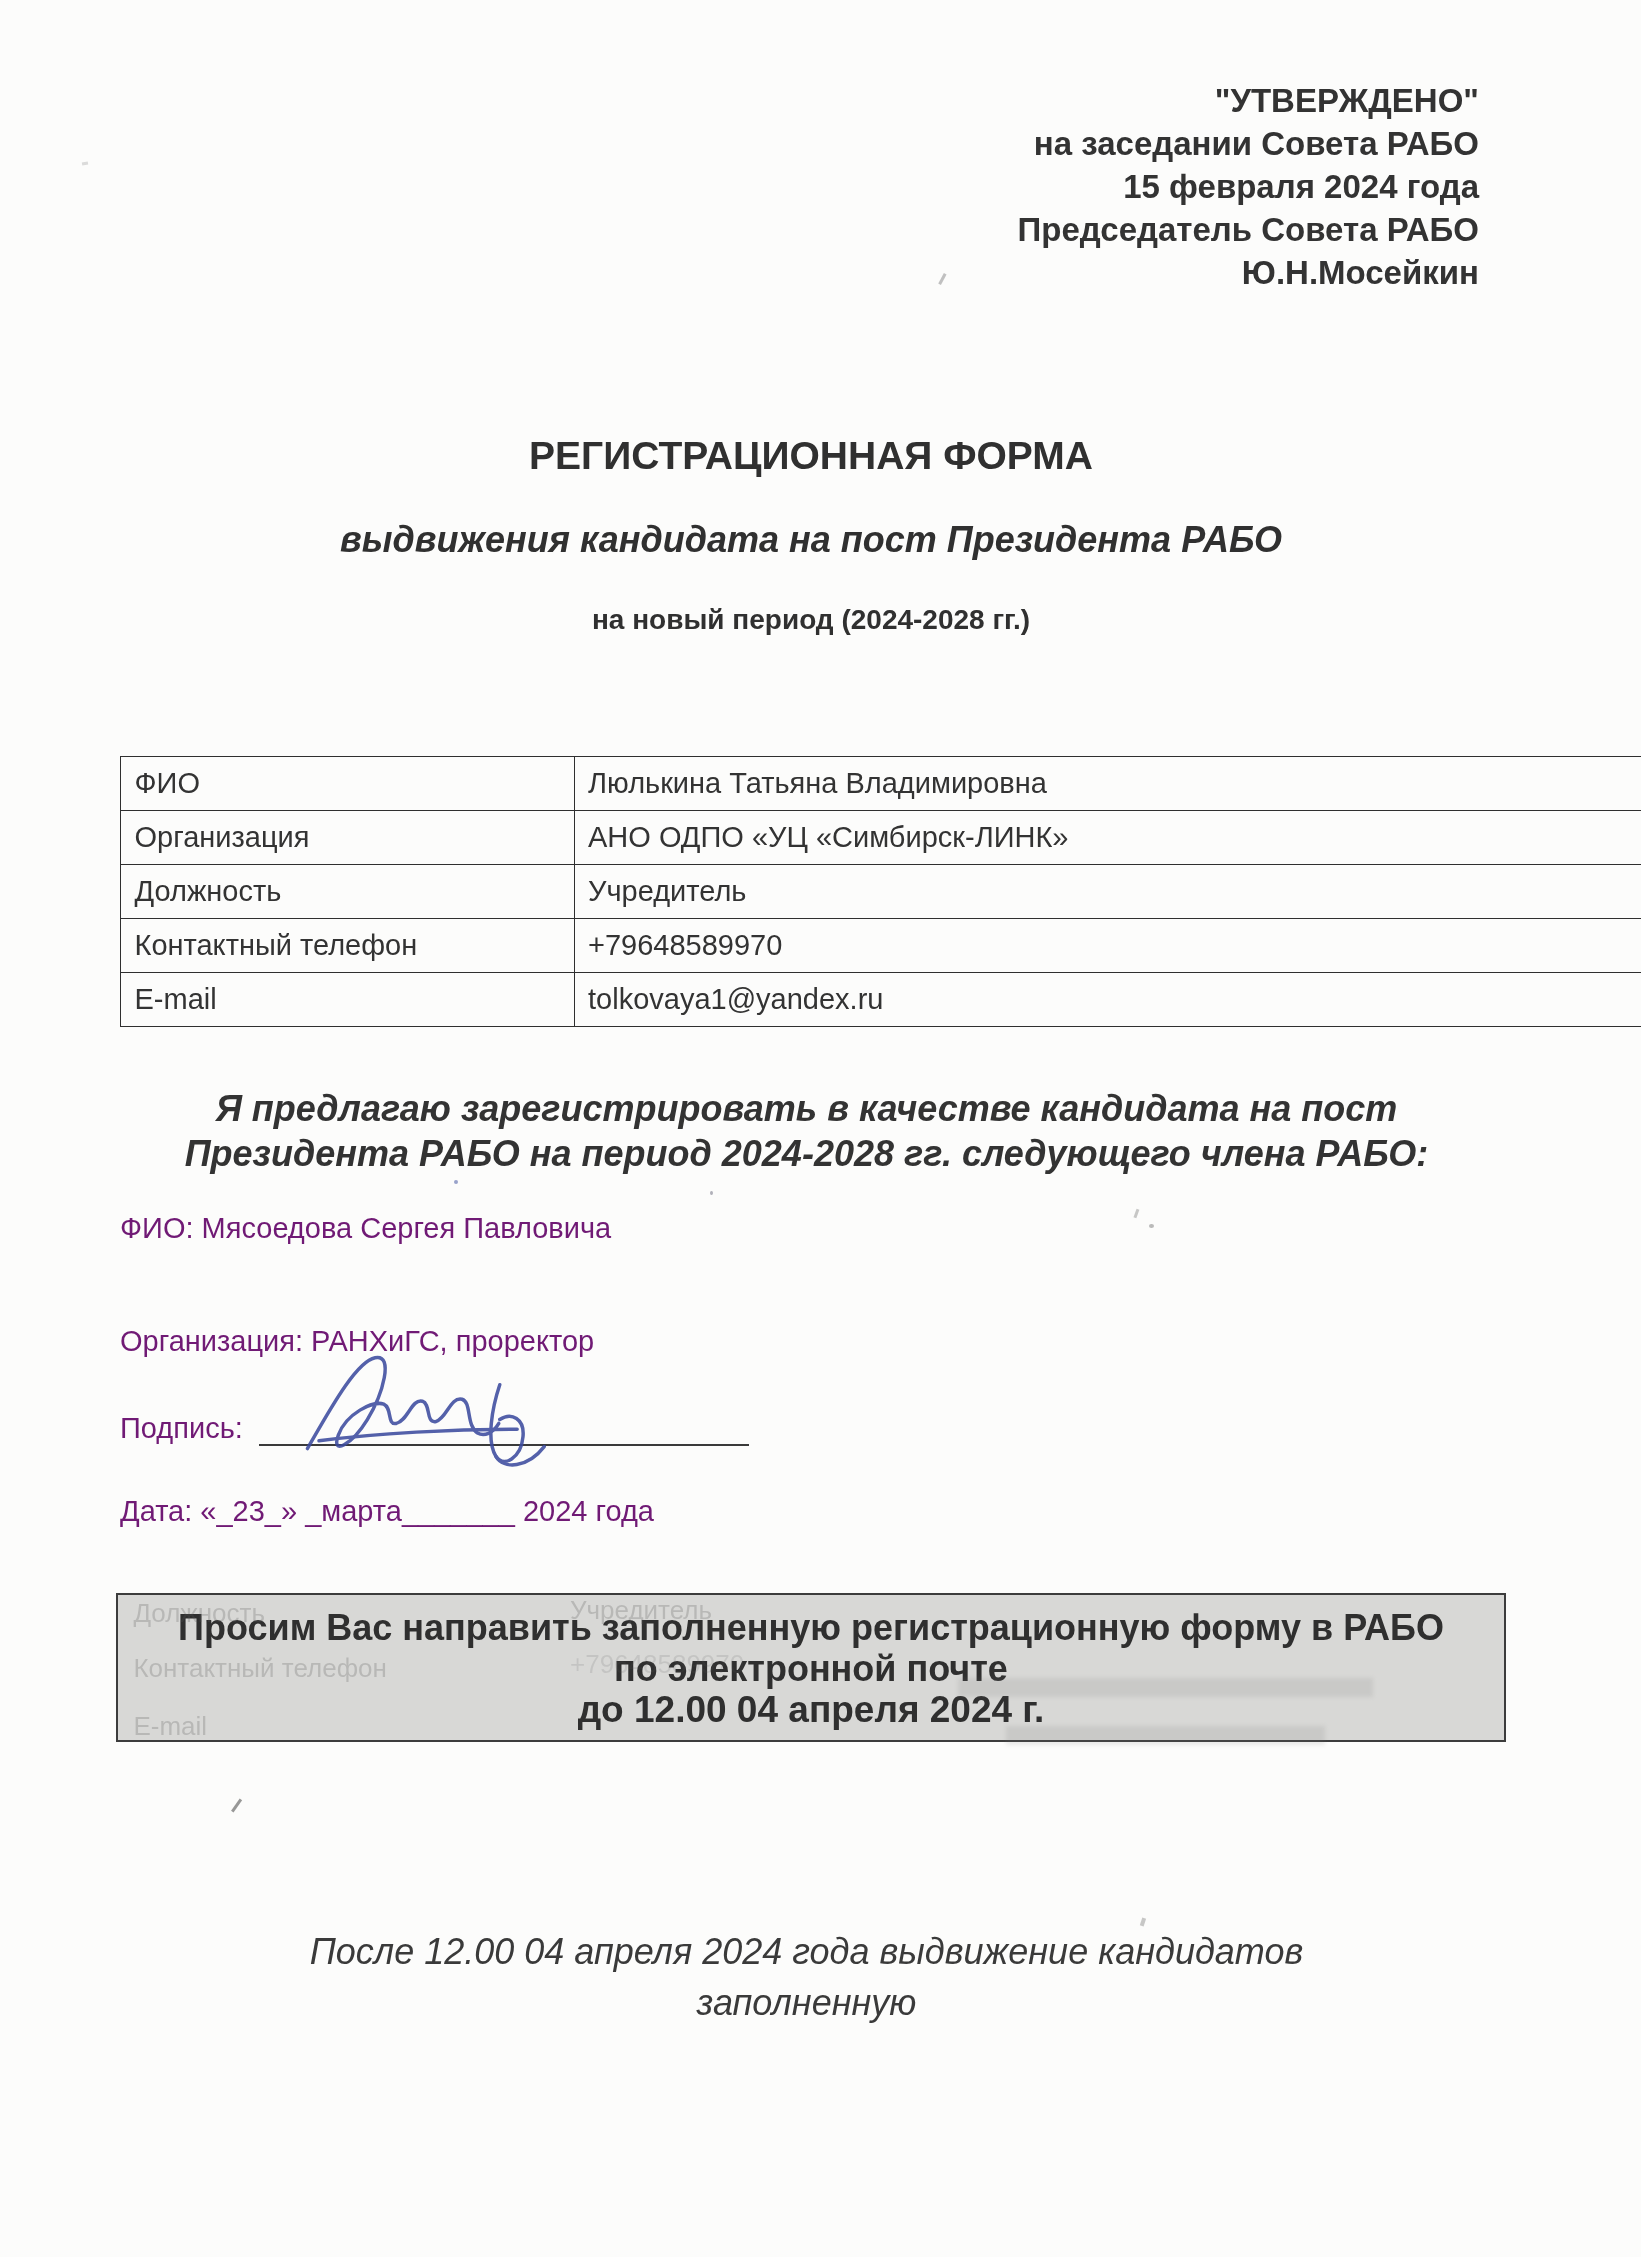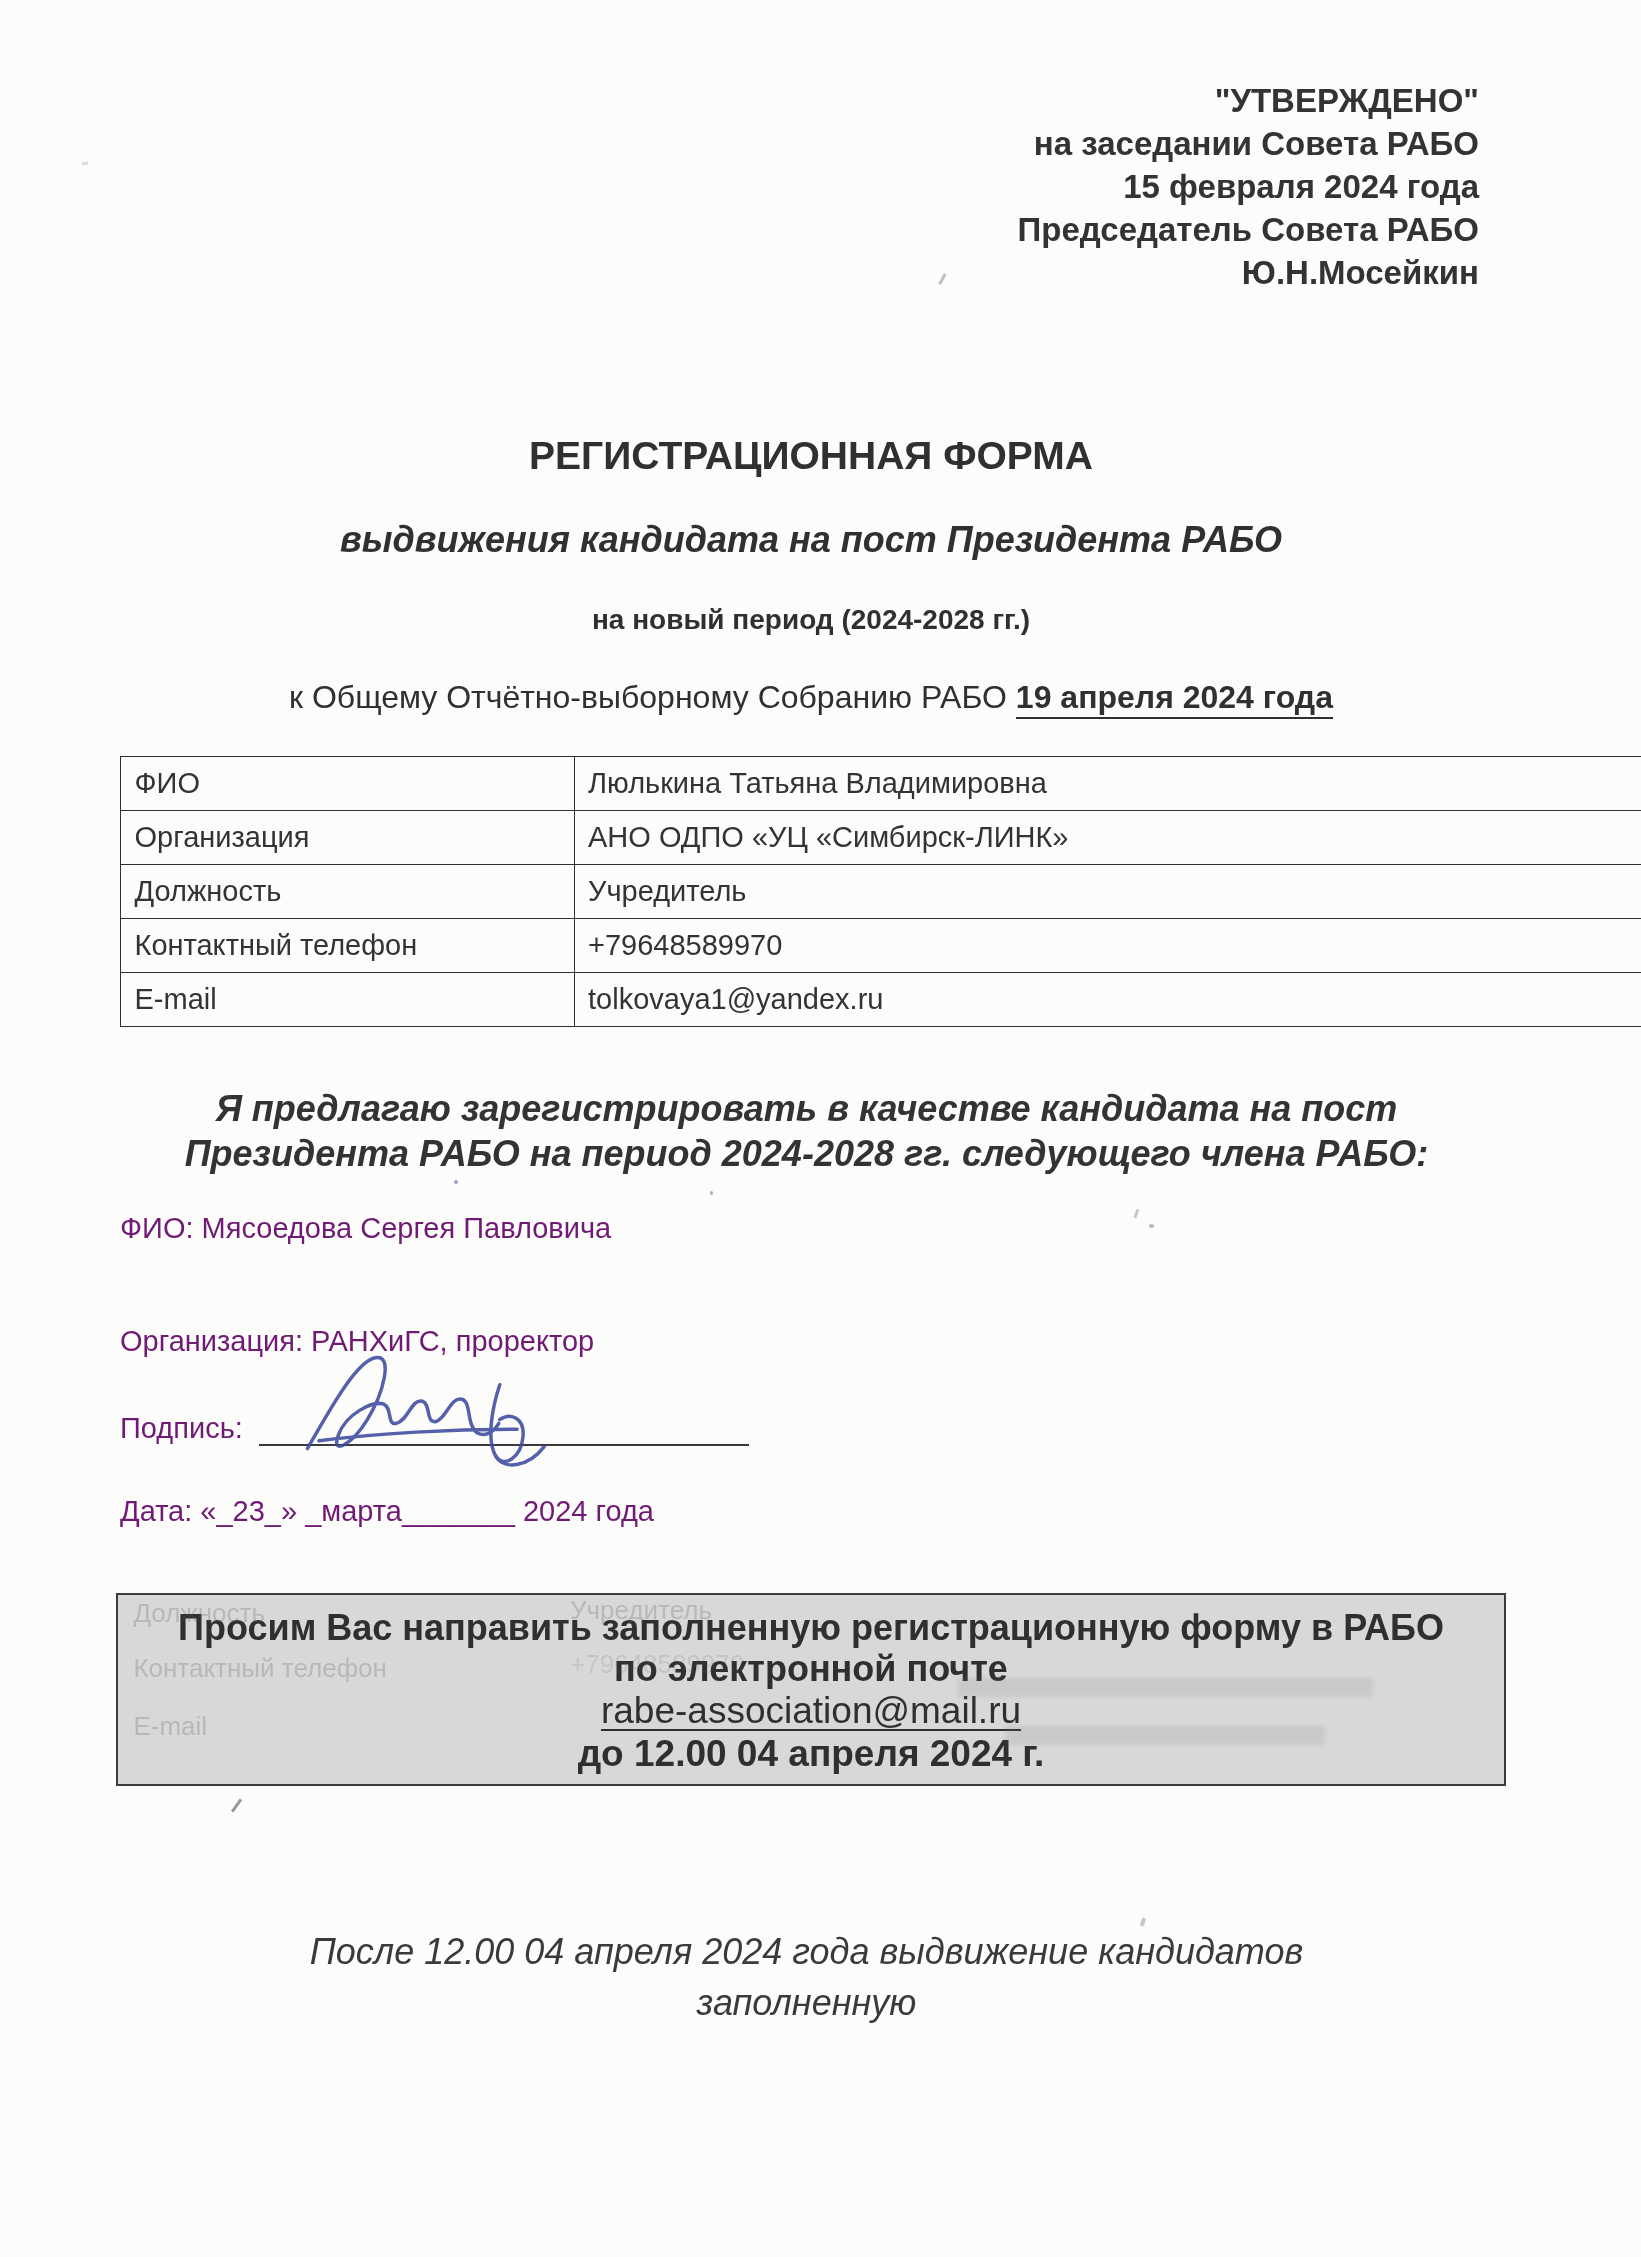--- a/index.html
+++ b/index.html
@@ -120,21 +120,20 @@
     <div>на заседании Совета РАБО</div>
     <div>15 февраля 2024 года</div>
     <div>Председатель Совета РАБО</div>
     <div>Ю.Н.Мосейкин</div>
   </div>
 
   <div class="title-block">
     <div class="title-line1">РЕГИСТРАЦИОННАЯ ФОРМА</div>
     <div class="title-line2">выдвижения кандидата на пост Президента РАБО</div>
     <div class="title-line3">на новый период (2024-2028 гг.)</div>
-    <div class="title-line4"><span>к Общему Отчётно-выборному Собранию РАБО </span><span class="date-underline">19 апреля 2024 года</span></div>
   </div>
 
   <table class="reg">
     <tbody>
       <tr>
         <td class="lbl">ФИО</td>
         <td>Люлькина Татьяна Владимировна</td>
       </tr>
       <tr>
         <td class="lbl">Организация</td>
@@ -182,21 +181,20 @@
     <div class="ghost" style="left:15.4px; top:2.9px;">Должность</div>
     <div class="ghost" style="left:452px; top:0px;">Учредитель</div>
     <div class="ghost" style="left:15.4px; top:58px;">Контактный телефон</div>
     <div class="ghost" style="left:452px; top:54px; opacity:0.15;">+79648589970</div>
     <div class="ghost" style="left:15.4px; top:116px;">E-mail</div>
     <div class="ghost-bar" style="left:840px; top:83px; width:415px; height:19.3px;"></div>
     <div class="ghost-bar" style="left:888px; top:131px; width:319px; height:19.3px;"></div>
 
     <div class="notice-line1">Просим Вас направить заполненную регистрационную форму в РАБО</div>
     <div class="notice-line2">по электронной почте</div>
-    <div class="notice-email">rabe-association@mail.ru</div>
     <div class="notice-line4">до 12.00 04 апреля 2024 г.</div>
   </div>
 
   <div class="closing">
     <div>После 12.00 04 апреля 2024 года выдвижение кандидатов</div>
     <div>заполненную</div>
   </div>
 
   <div class="artifact a1"></div>
   <div class="artifact a2"></div>

